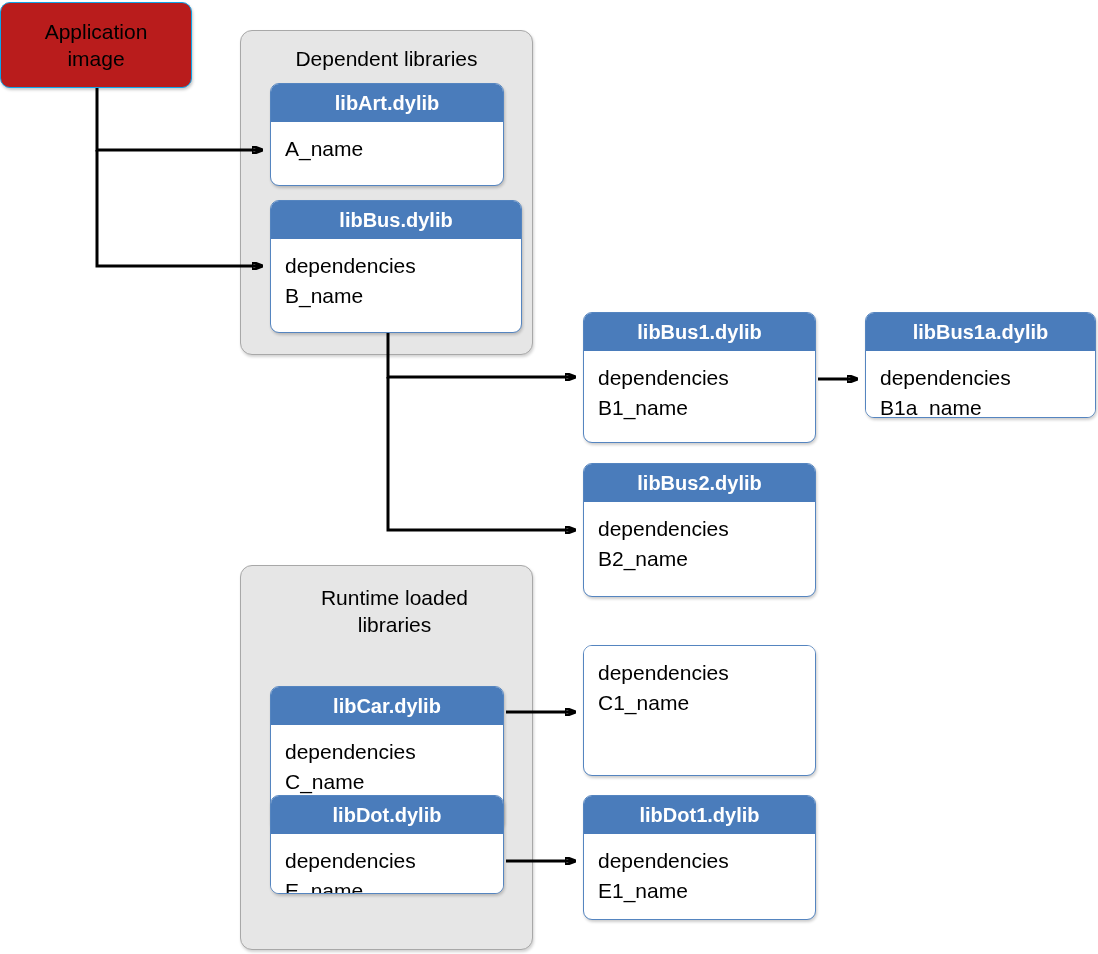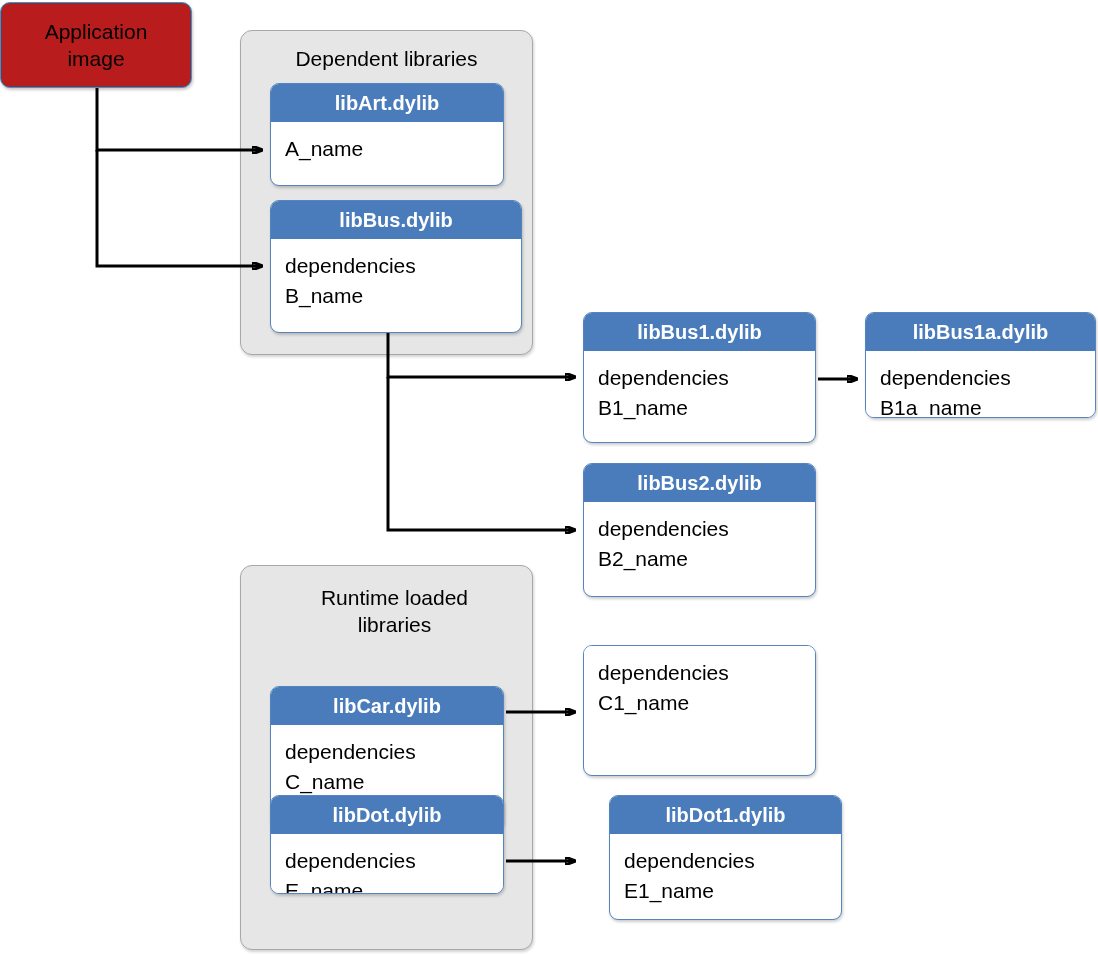--- a/index.html
+++ b/index.html
@@ -160,21 +160,21 @@
     <div class="lib-body">dependencies
 C1_name</div>
   </div>
 
   <div class="lib-card" style="left:270px; top:795px; width:234px; height:99px;">
     <div class="lib-header">libDot.dylib</div>
     <div class="lib-body">dependencies
 E_name</div>
   </div>
 
-  <div class="lib-card" style="left:583px; top:795px; width:233px; height:125px;margin-left:26px;">
+  <div class="lib-card" style="left:583px; top:795px; width:233px; height:125px;">
     <div class="lib-header">libDot1.dylib</div>
     <div class="lib-body">dependencies
 E1_name</div>
   </div>
 
   <svg id="connectors" viewBox="0 0 1098 954" width="1098" height="954">
     <defs>
       <marker id="arrowhead" markerWidth="11" markerHeight="8" refX="10" refY="4" orient="auto" markerUnits="userSpaceOnUse">
         <path d="M 0 0 L 11 4 L 0 8 z" fill="#000000" stroke="none"></path>
       </marker>

